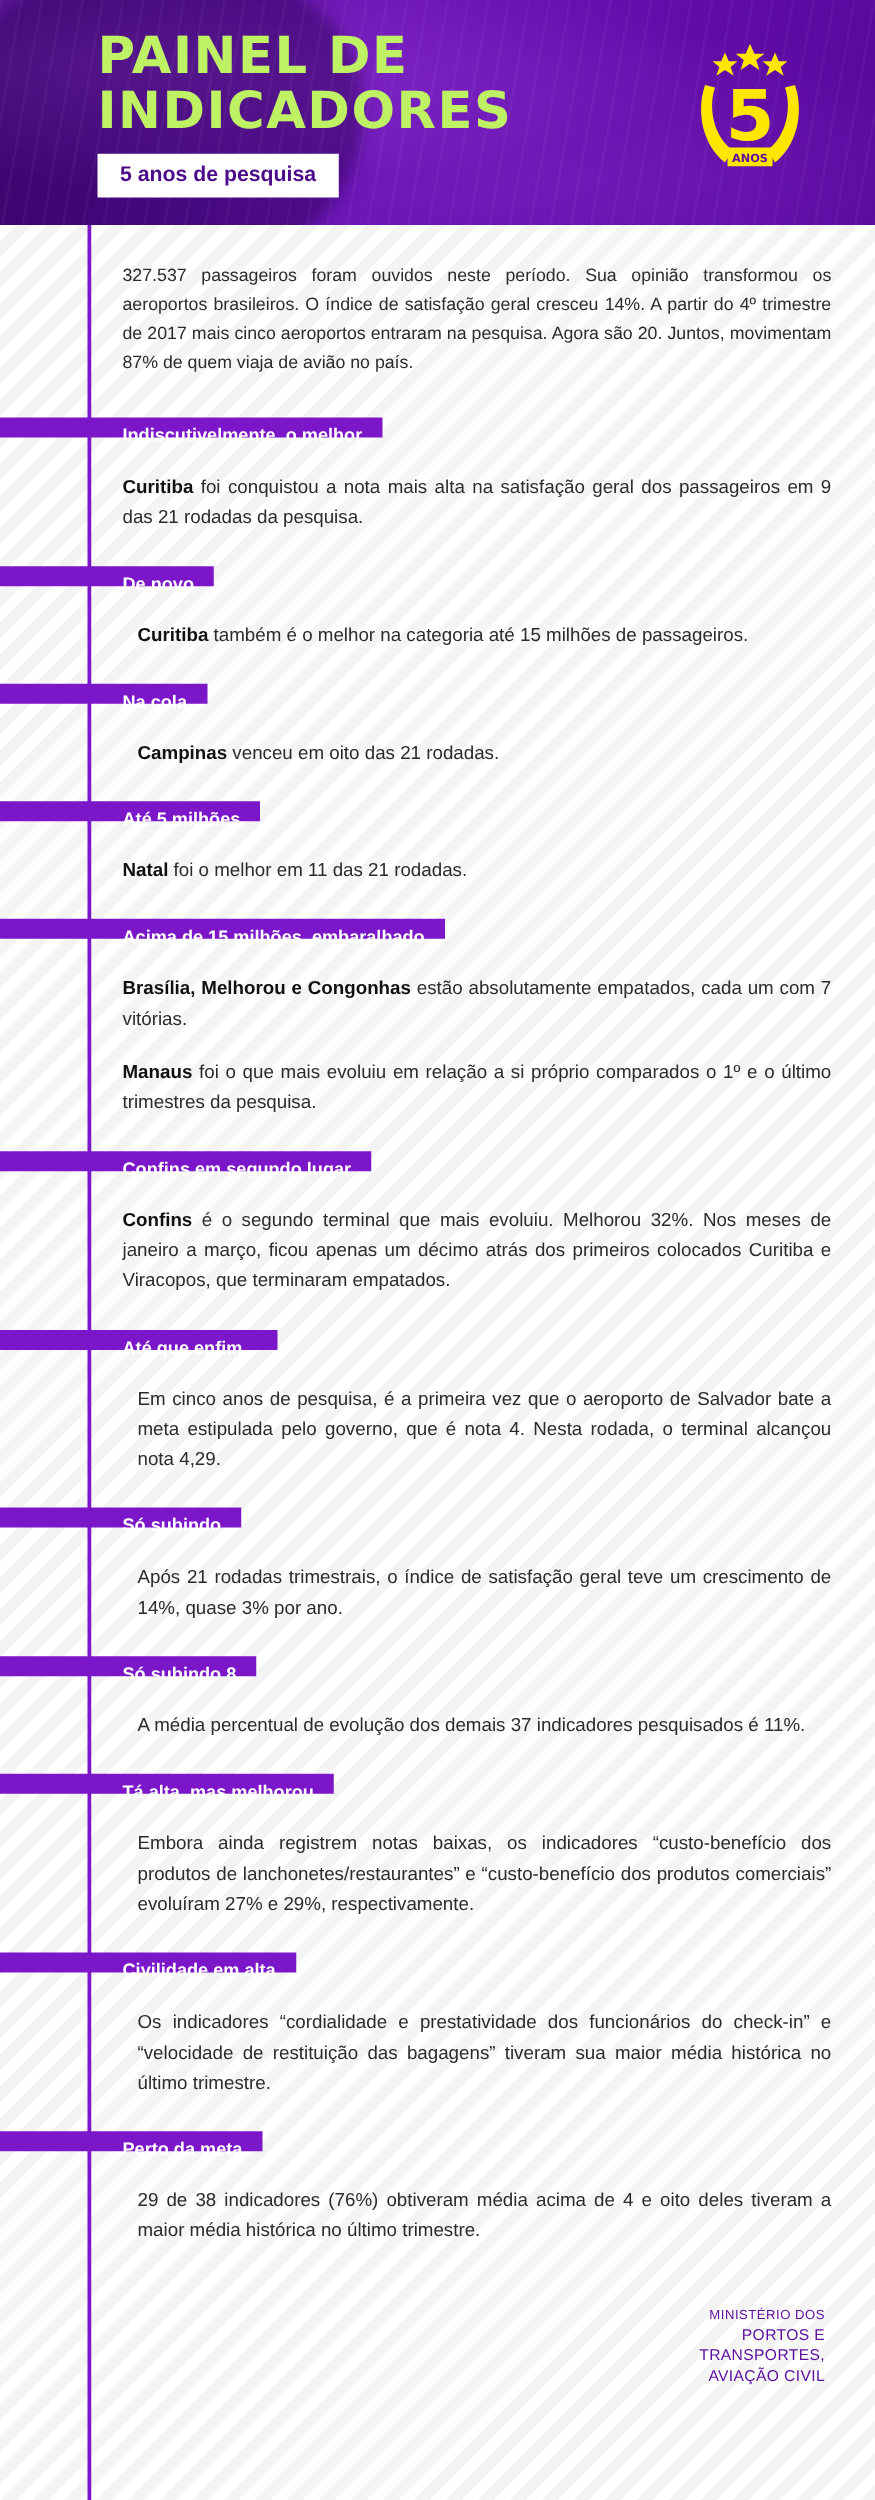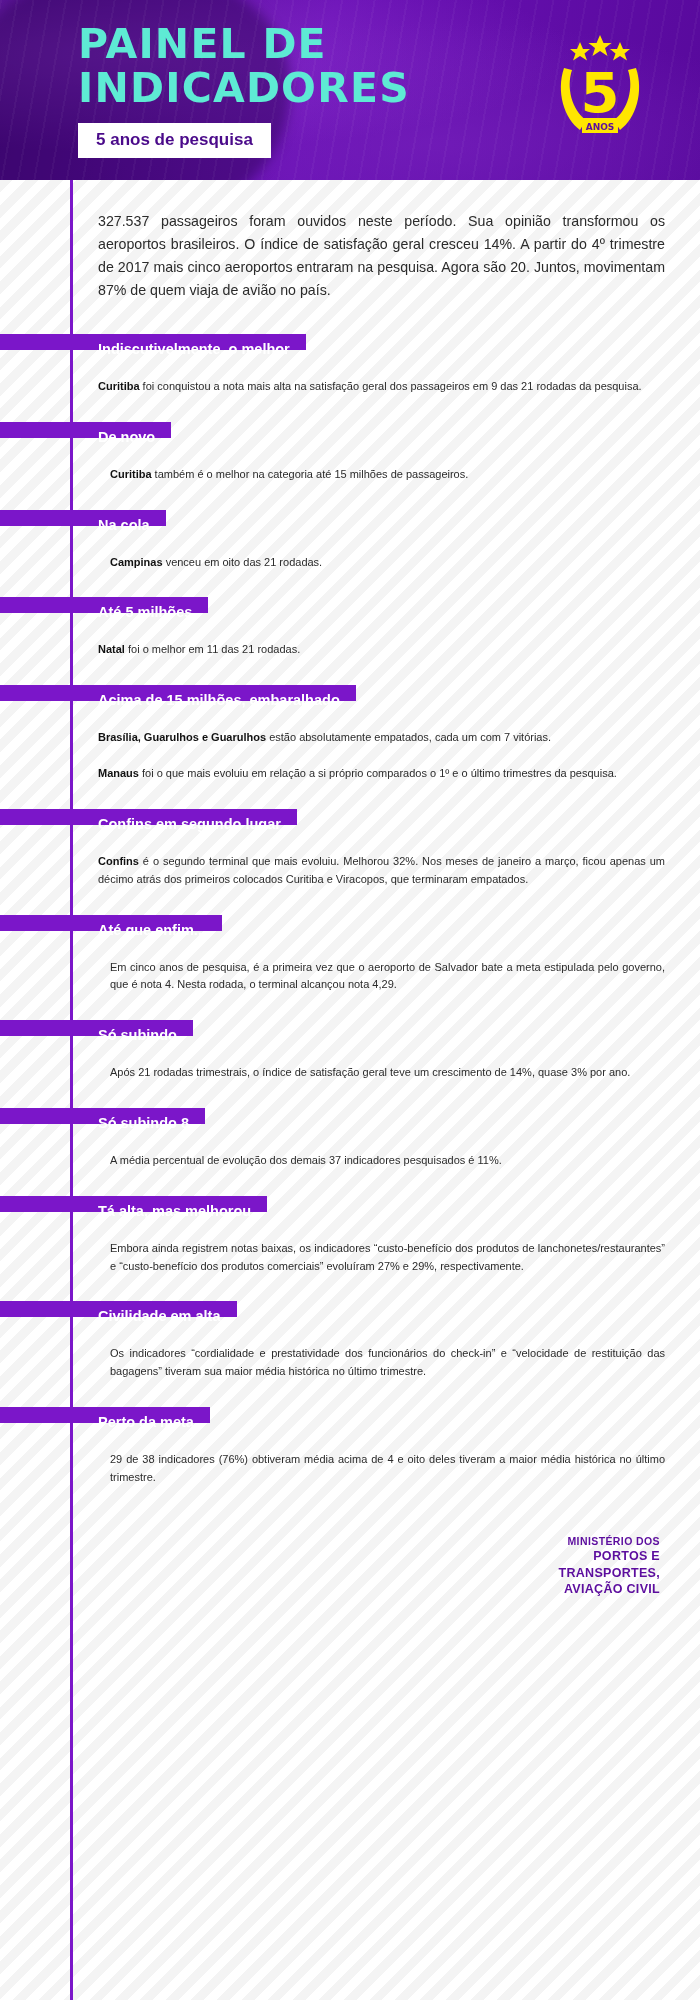--- a/index.html
+++ b/index.html
@@ -57,21 +57,21 @@
     background: rgba(40,0,80,0.45);
     border-radius: 50% 45% 55% 50%;
     filter: blur(6px);
   }
   .header-inner {
     position: relative;
     padding: 22px 30px 0 78px;
     z-index: 2;
   }
   .title {
-    color: #5eead4;
+    color: #bef264;
     font-size: 41px;
     font-weight: bold;
     letter-spacing: 1.2px;
     line-height: 1.08;
     text-transform: uppercase;
     font-family: "DejaVu Sans", sans-serif;
   }
   .title .l2 { display: block; }
   .subtitle-box {
     display: inline-block;
@@ -130,37 +130,37 @@
     color: #ffffff;
     font-size: 14.5px;
     font-weight: bold;
     line-height: 30px;
     padding: 0 16px 0 98px;
     white-space: nowrap;
     display: inline-block;
   }
   .body-text {
     padding: 14px 35px 4px 98px;
-    font-size: 11px;
+    font-size: 15px;
     line-height: 1.62;
     color: #2b2b2b;
     text-align: justify;
   }
   .body-text.indent { padding-left: 110px; }
   .body-text b { font-weight: bold; color: #111; }
 
   
   .footer {
     padding: 44px 40px 34px 0;
     text-align: right;
   }
   .footer .ministry {
     color: #5c0d9e;
     font-size: 12.5px;
-    font-weight: bold;
+    font-weight: normal;
     line-height: 1.32;
     letter-spacing: .3px;
     text-transform: uppercase;
   }
   .footer .ministry .small { font-size: 10.5px; letter-spacing: .4px; }
   .tail { height: 70px; }
 </style>
 </head>
 <body>
 
@@ -221,21 +221,21 @@
       <div class="section">
         <div class="tag-row">
           <div class="tag">Até 5 milhões</div>
         </div>
         <p class="body-text"><b>Natal</b><span> foi o melhor em 11 das 21 rodadas.</span></p>
       </div>
       <div class="section">
         <div class="tag-row">
           <div class="tag">Acima de 15 milhões, embaralhado</div>
         </div>
-        <p class="body-text"><b>Brasília, Guarulhos e Guarulhos</b><span> estão absolutamente empatados, cada um com 7 vitórias.</span></p>
+        <p class="body-text"><b>Brasília, Melhorou e Congonhas</b><span> estão absolutamente empatados, cada um com 7 vitórias.</span></p>
       </div>
       <div class="section">
         <p class="body-text"><b>Manaus</b><span> foi o que mais evoluiu em relação a si próprio comparados o 1º e o último trimestres da pesquisa.</span></p>
       </div>
       <div class="section">
         <div class="tag-row">
           <div class="tag">Confins em segundo lugar</div>
         </div>
         <p class="body-text"><b>Confins</b><span> é o segundo terminal que mais evoluiu. Melhorou 32%. Nos meses de janeiro a março, ficou apenas um décimo atrás dos primeiros colocados Curitiba e Viracopos, que terminaram empatados.</span></p>
       </div>

